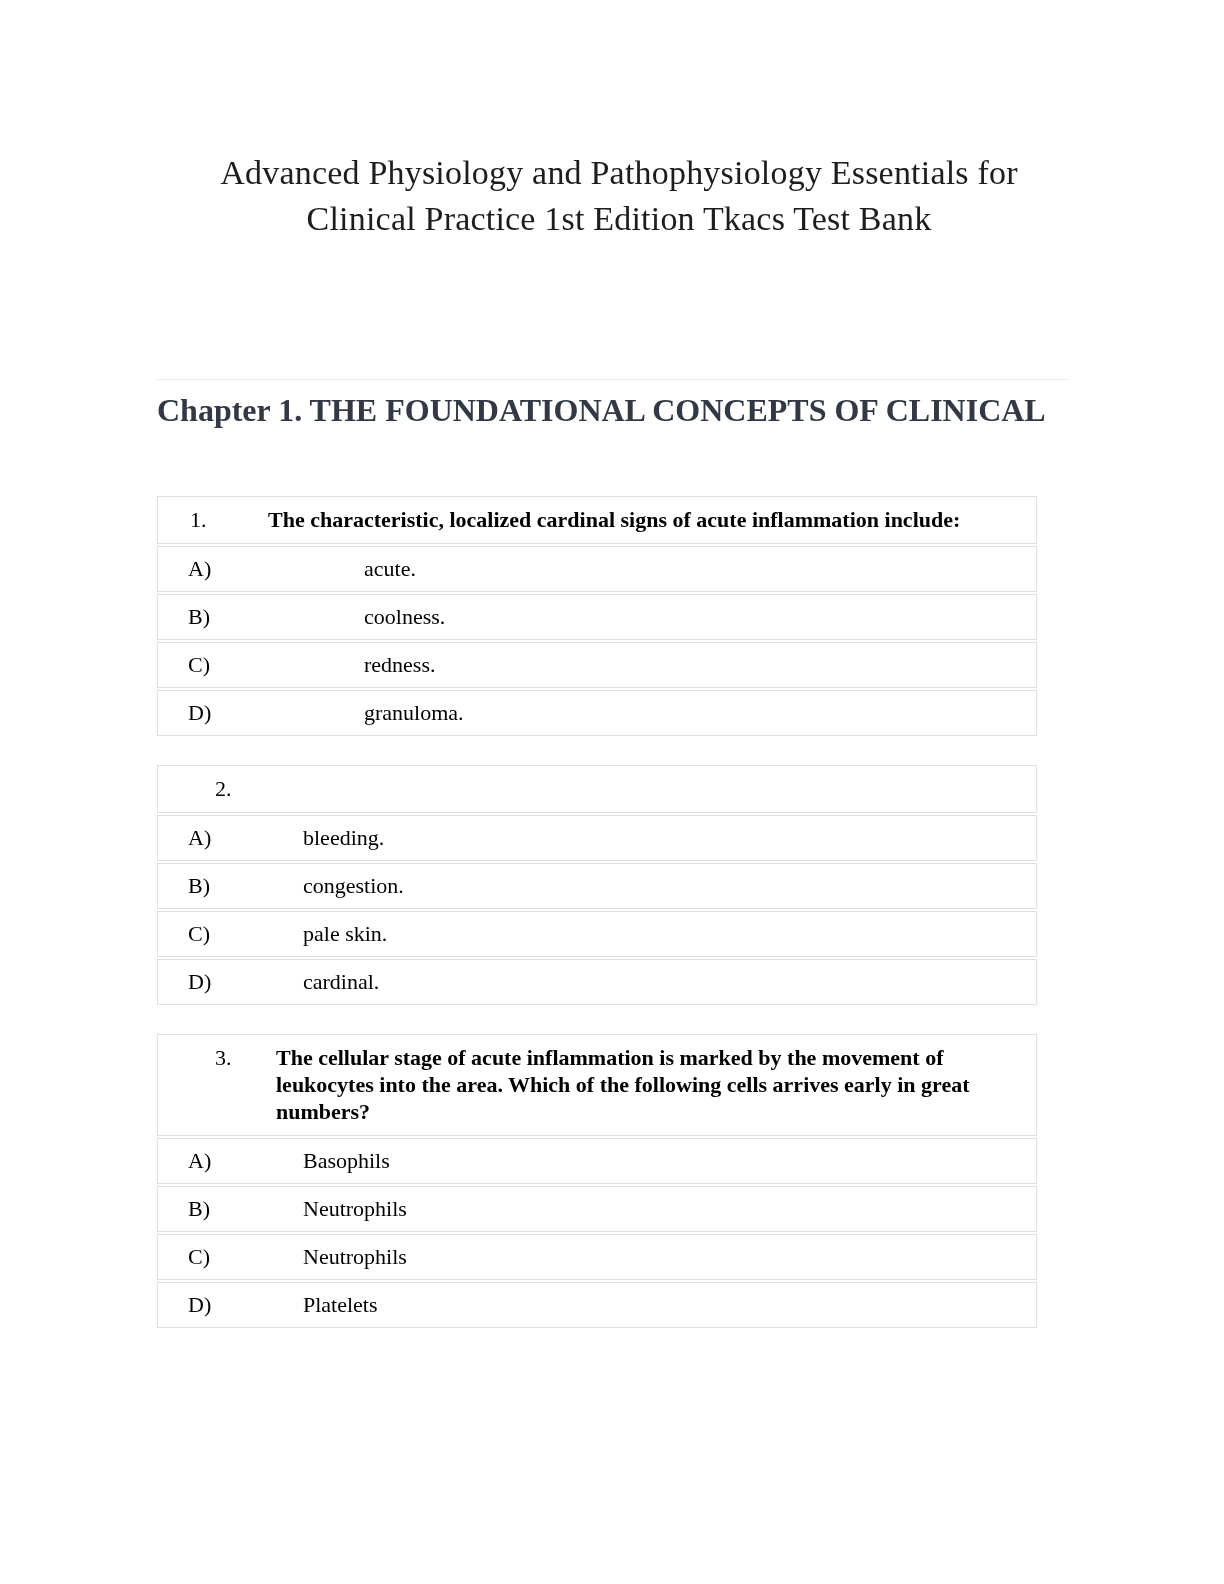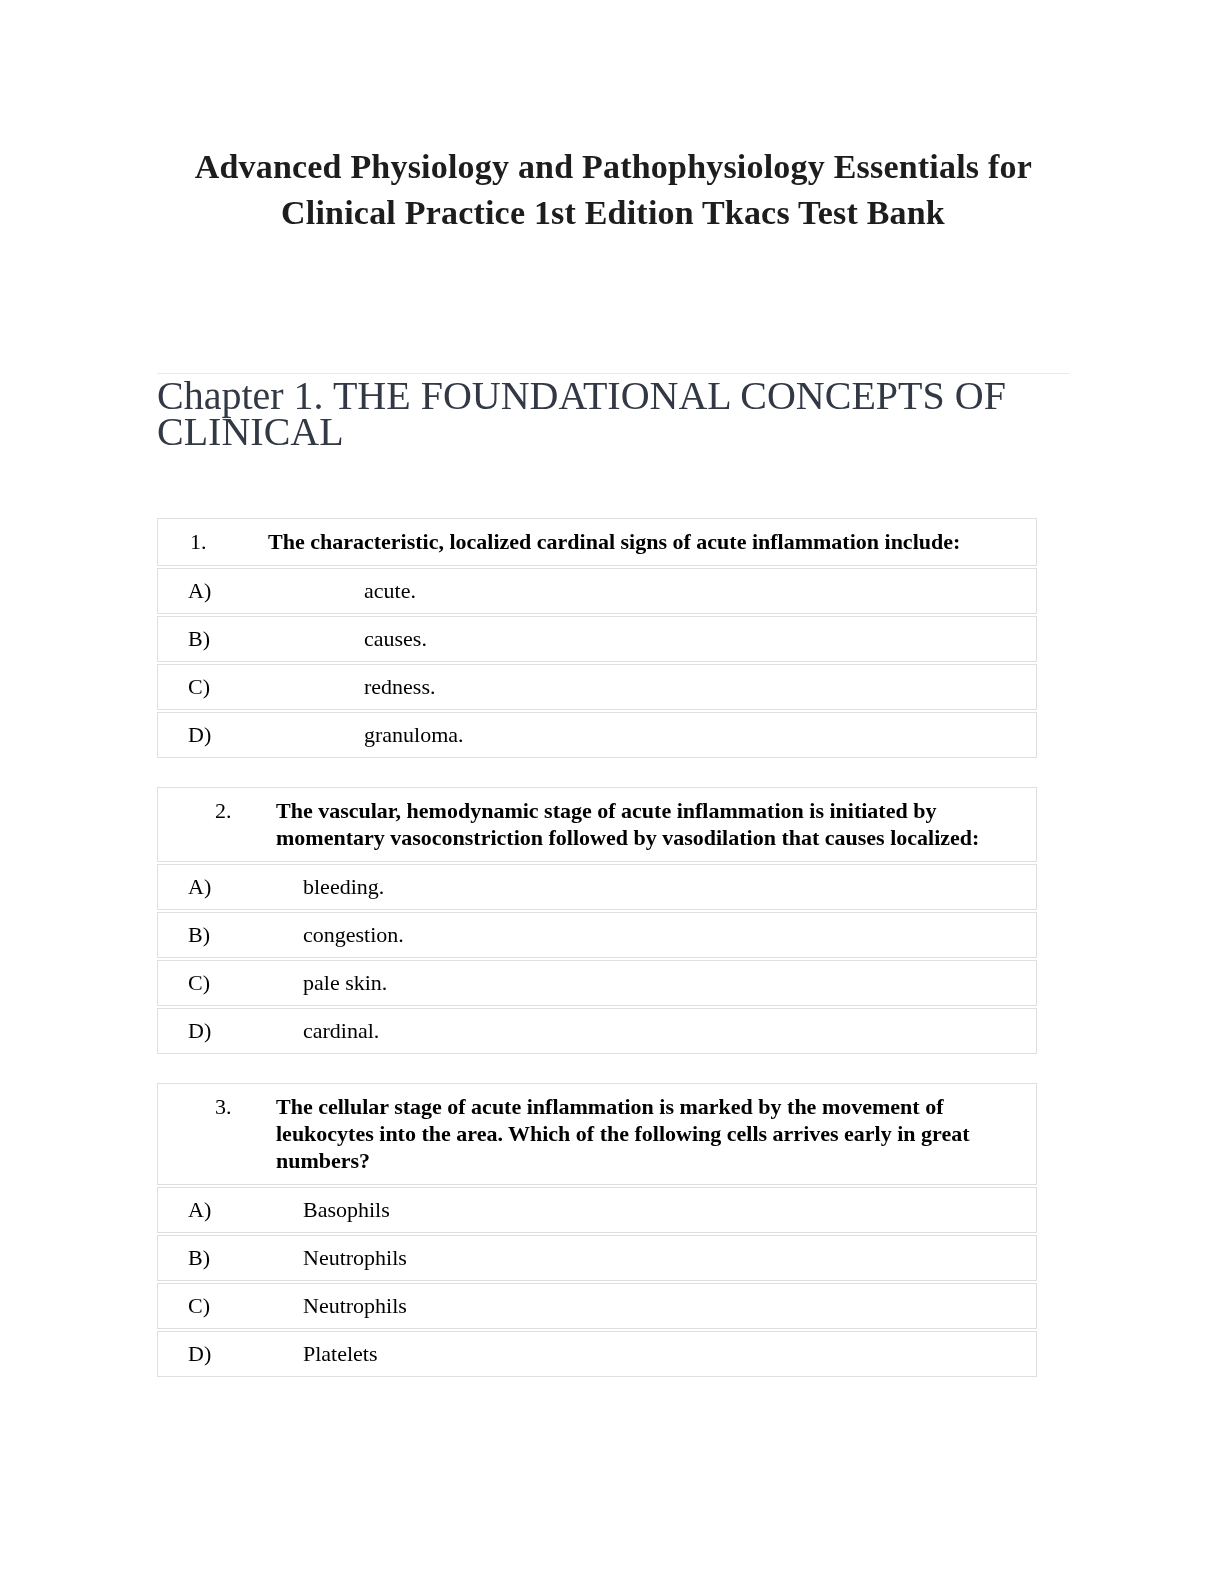--- a/index.html
+++ b/index.html
@@ -9,39 +9,39 @@
     background: #ffffff;
     font-family: "Liberation Serif", "DejaVu Serif", serif;
     color: #000000;
   }
   .content {
     padding-top: 144px;
     margin-left: 157px;
     width: 912px;
   }
   .doc-title {
-    margin: 0;
+    margin: 6px;
     width: 912px;
     text-align: center;
-    font-weight: bold;
+    font-weight: normal;
     font-size: 34px;
     line-height: 46px;
     color: #1d1d1d;
     letter-spacing: 0.2px;
   }
   .rule {
     margin-top: 137px;
     width: 912px;
     height: 1px;
     background: #e9e9e9;
   }
   .chapter {
-    margin: 4px 0 0 0;
-    font-weight: normal;
-    font-size: 40px;
+    margin: 12px 0 0 0;
+    font-weight: bold;
+    font-size: 32px;
     line-height: 36px;
     color: #323945;
   }
   .chapter span { display: block; }
   .qtable { width: 880px; margin-top: 29px; }
   .qtable.first { margin-top: 68px; }
   .row {
     display: flex;
     align-items: flex-start;
     border: 1px solid #dfdfdf;
@@ -80,36 +80,35 @@
     <div class="row q-row">
       <span class="lbl">1.</span>
       <span class="q-text">The characteristic, localized cardinal signs of acute inflammation include:</span>
     </div>
     <div class="row a-row">
       <span class="lbl">A)</span>
       <span>acute.</span>
     </div>
     <div class="row a-row">
       <span class="lbl">B)</span>
-      <span>causes.</span>
+      <span>coolness.</span>
     </div>
     <div class="row a-row">
       <span class="lbl">C)</span>
       <span>redness.</span>
     </div>
     <div class="row a-row">
       <span class="lbl">D)</span>
       <span>granuloma.</span>
     </div>
   </div>
 
   <div class="qtable">
     <div class="row q-row">
       <span class="lbl">2.</span>
-      <span class="q-text">The vascular, hemodynamic stage of acute inflammation is initiated by momentary vasoconstriction followed by vasodilation that causes localized:</span>
     </div>
     <div class="row a-row">
       <span class="lbl">A)</span>
       <span>bleeding.</span>
     </div>
     <div class="row a-row">
       <span class="lbl">B)</span>
       <span>congestion.</span>
     </div>
     <div class="row a-row">

